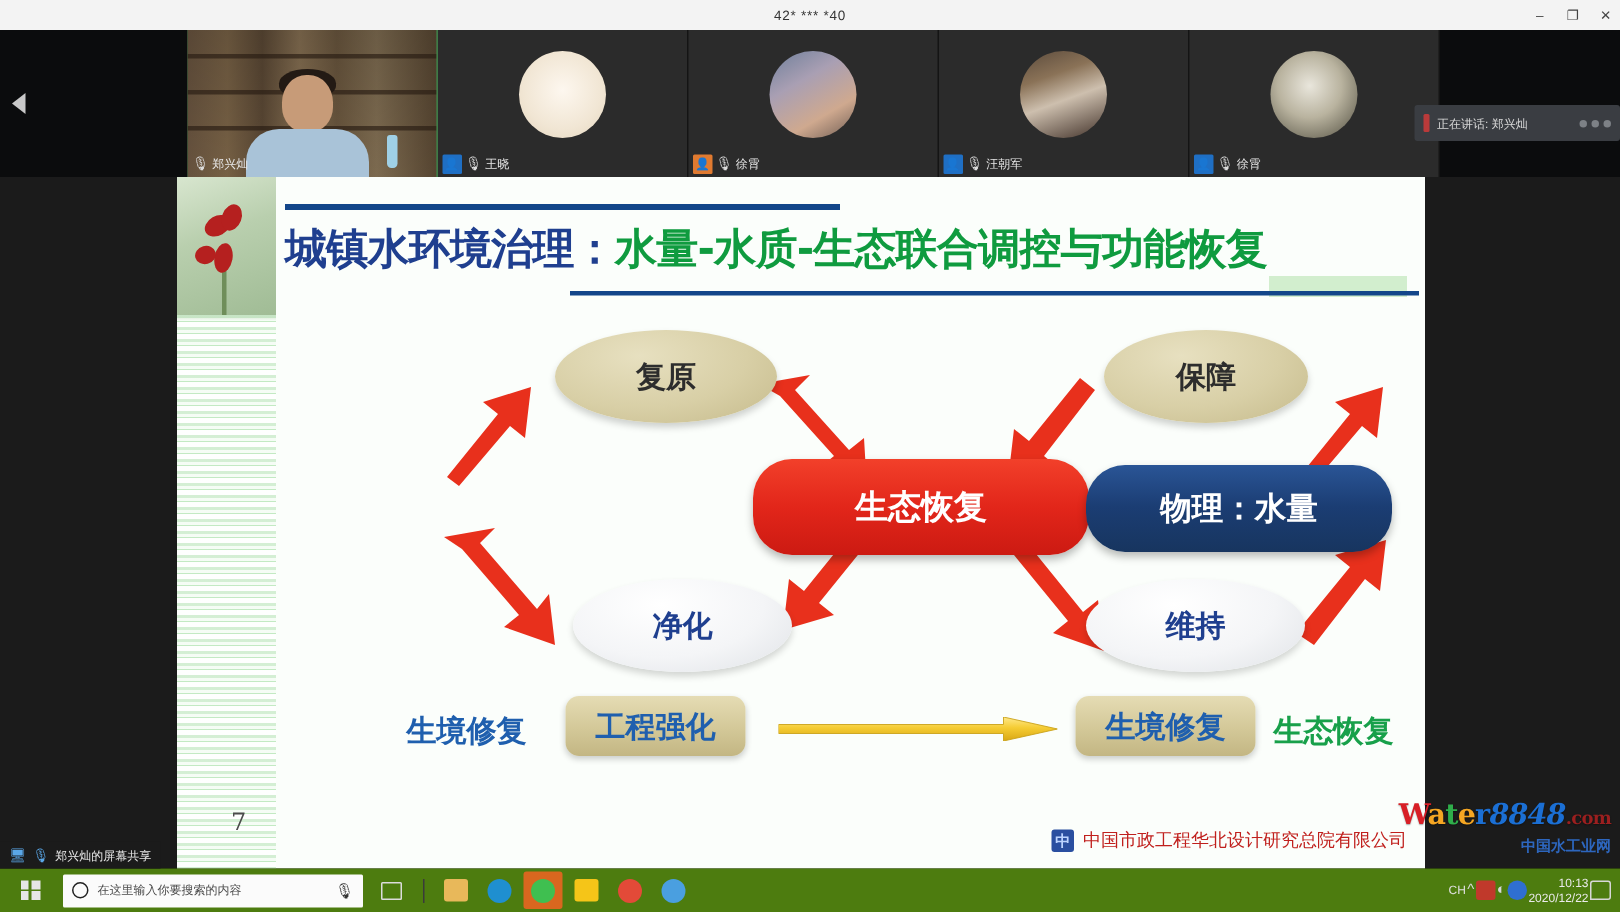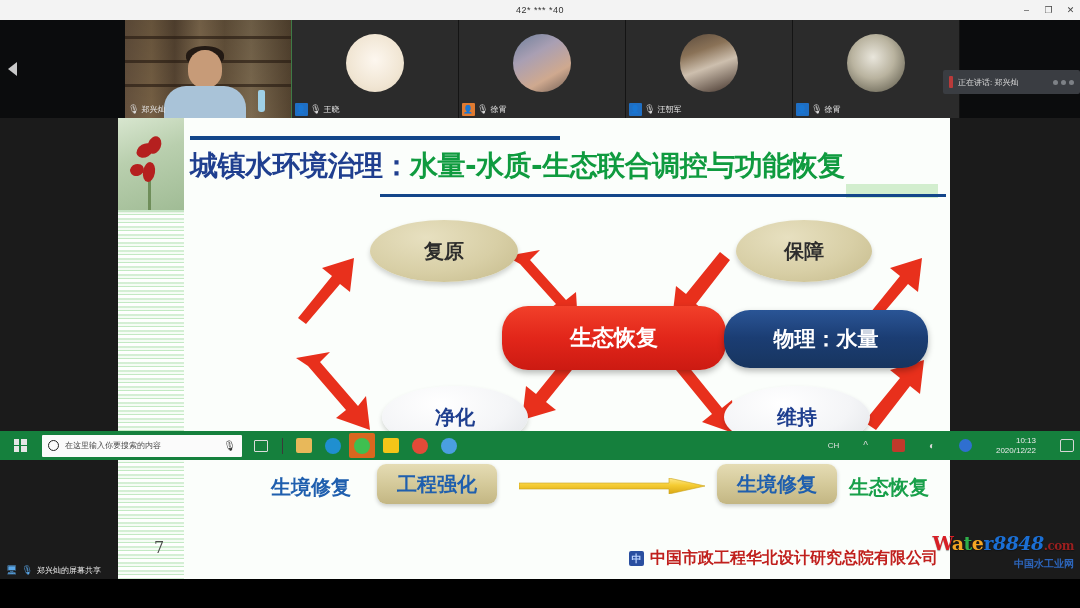--- a/index.html
+++ b/index.html
@@ -2,21 +2,21 @@
 <html><head>
 <meta charset="utf-8">
 <style>
   * { box-sizing: border-box; margin: 0; padding: 0; }
   html, body {
     width: 1080px; height: 608px;
     overflow: hidden;
     font-family: "Liberation Sans", "DejaVu Sans", sans-serif;
     background: #000;
   }
-  #app { position: relative; width: 1080px; height: 460px; border-radius: 27px; }
+  #app { position: relative; width: 1080px; height: 608px; border-radius: 27px; }
 
   
   .titlebar {
     position: absolute; left: 0; top: 0; width: 1080px; height: 20px;
     background: #f3f3f3; display: flex; align-items: center; justify-content: center;
   }
   .titlebar-text {
     font-size: 9px; color: #333; letter-spacing: .5px;
   }
   .win-controls {
@@ -237,21 +237,21 @@
     position: absolute; right: 12px; bottom: 10px;
     display: flex; align-items: center; gap: 6px;
   }
   .org-logo {
     width: 15px; height: 15px; background: #2a4fa0; border-radius: 2px;
     display: flex; align-items: center; justify-content: center;
     color: #bcd4ff; font-size: 10px; font-weight: bold;
     font-family: "DejaVu Sans", sans-serif;
   }
   .org-name {
-    font-family: "DejaVu Serif", serif; font-size: 16px; font-weight: bold; color: #c0201d;
+    font-family: "DejaVu Serif", serif; font-size: 12px; font-weight: normal; color: #c0201d;
     white-space: nowrap;
   }
 
   
   .watermark {
     position: absolute; right: 6px; bottom: 26px; z-index: 8;
     font-family: "DejaVu Serif", serif; font-weight: bold; font-size: 19px;
     letter-spacing: -.5px; line-height: 1;
     text-shadow: 0 1px 1px rgba(0,0,0,.35);
   }
@@ -264,21 +264,21 @@
   .watermark .com { color: #9b1f1f; font-size: 12px; }
   .watermark-sub {
     position: absolute; right: 6px; bottom: 8px; z-index: 8;
     font-family: "DejaVu Sans", sans-serif; font-size: 10px; color: #2f6fd0; font-weight: bold;
     text-align: right; white-space: nowrap; opacity: .9;
   }
 
   
   .taskbar {
     position: absolute; left: 0; bottom: 0; width: 1080px; height: 29px;
-    background: #15803d; display: flex; align-items: center;
+    background: #4d7c0f; display: flex; align-items: center;
   }
   .start {
     width: 40px; height: 29px; display: flex; align-items: center; justify-content: center;
   }
   .start-grid { width: 13px; height: 13px; display: grid; grid-template-columns: 1fr 1fr; gap: 1.5px; }
   .start-grid span { background: #e6e6e6; display: block; }
   .search {
     width: 200px; height: 22px; background: #fbfbfb; border-radius: 1px;
     display: flex; align-items: center; gap: 6px; padding: 0 6px; margin-left: 2px;
   }
@@ -292,21 +292,21 @@
     width: 26px; height: 25px; display:flex; align-items:center; justify-content:center;
     border-radius: 2px;
   }
   .ico-sq { width: 16px; height: 15px; border-radius: 2px; }
   .ico-circ { width: 16px; height: 16px; border-radius: 50%; }
   .taskview {
     width: 14px; height: 12px; border: 1.4px solid #dcdcdc; border-radius: 1px;
   }
   .divider { width: 1px; height: 16px; background: #3a3a3a; margin: 0 5px; }
   .tray {
-    margin-left: auto; display: flex; align-items: center; gap: 24px; padding-right: 6px;
+    margin-left: auto; display: flex; align-items: center; gap: 1px; padding-right: 6px;
   }
   .tray-ico { font-size: 10px; color: #d7d7d7; }
   .tray-sq { width: 13px; height: 13px; border-radius: 2px; }
   .clock {
     font-size: 8px; color: #eaeaea; line-height: 1.15; text-align: right; white-space: nowrap;
   }
   .notif {
     width: 14px; height: 13px; border: 1.4px solid #d7d7d7; border-radius: 2px 2px 2px 0;
   }
   .ime { font-size: 8px; color: #e0e0e0; }

